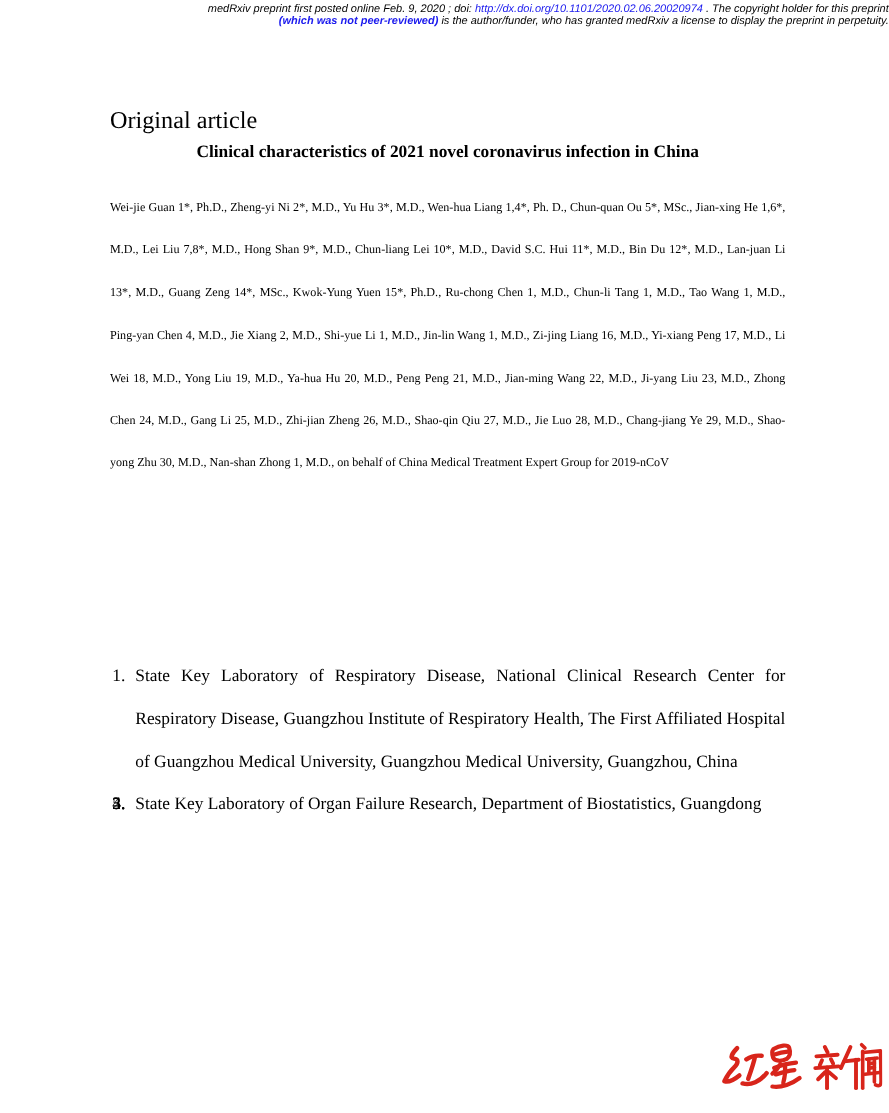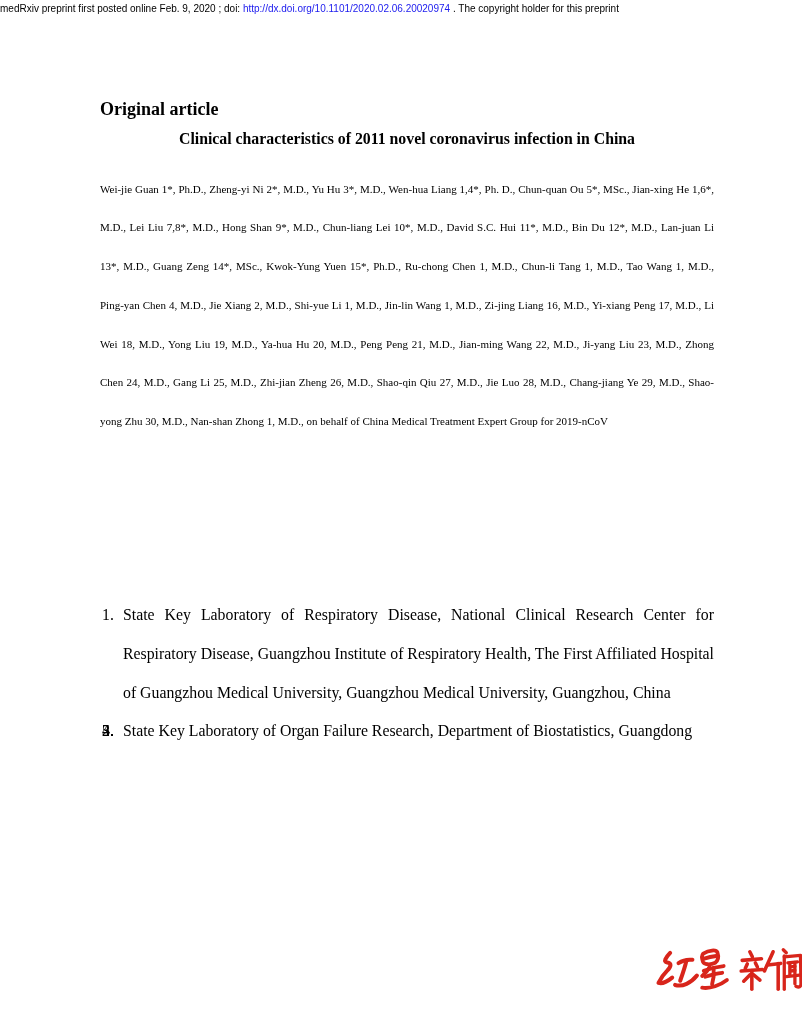--- a/index.html
+++ b/index.html
@@ -15,45 +15,46 @@
     color: #000000;
     font-family: "Liberation Serif", serif;
   }
 
   
   .banner {
     position: absolute;
     top: 3px;
     left: 0;
     right: 0;
-    text-align: left;
+    text-align: right;
     font-family: "Liberation Sans", sans-serif;
     font-size: 10px;
     line-height: 11px;
     color: #000000;
     white-space: nowrap;
+    font-style: italic;
   }
   .banner a, .banner .blue {
     color: #1b1aee;
     text-decoration: none;
     cursor: pointer;
   }
   .banner .blue-bold {
     color: #1b1aee;
     font-weight: bold;
   }
 
   
   .section-label {
     position: absolute;
     top: 98px;
     left: 100px;
     width: 614px;
-    font-size: 18px;
-    font-weight: bold;
+    font-size: 22px;
+    font-weight: normal;
     line-height: 22px;
   }
   .paper-title {
     position: absolute;
     top: 129px;
     left: 100px;
     width: 614px;
     text-align: center;
     font-size: 15.8px;
     font-weight: bold;
@@ -106,24 +107,25 @@
     overflow: hidden;
     clip: rect(0 0 0 0);
     white-space: nowrap;
   }
 </style>
 </head>
 <body>
 
 <div class="banner">
   <div><span>medRxiv preprint first posted online Feb. 9, 2020 ; doi: </span><a>http://dx.doi.org/10.1101/2020.02.06.20020974</a><span> . The copyright holder for this preprint</span></div>
+  <div><span class="blue-bold">(which was not peer-reviewed)</span><span> is the author/funder, who has granted medRxiv a license to display the preprint in perpetuity.</span></div>
 </div>
 
 <div class="section-label">Original article</div>
-<div class="paper-title">Clinical characteristics of 2011 novel coronavirus infection in China</div>
+<div class="paper-title">Clinical characteristics of 2021 novel coronavirus infection in China</div>
 
 <p class="authors">Wei-jie Guan 1*, Ph.D., Zheng-yi Ni 2*, M.D., Yu Hu 3*, M.D., Wen-hua Liang 1,4*, Ph. D., Chun-quan Ou 5*, MSc., Jian-xing He 1,6*, M.D., Lei Liu 7,8*, M.D., Hong Shan 9*, M.D., Chun-liang Lei 10*, M.D., David S.C. Hui 11*, M.D., Bin Du 12*, M.D., Lan-juan Li 13*, M.D., Guang Zeng 14*, MSc., Kwok-Yung Yuen 15*, Ph.D., Ru-chong Chen 1, M.D., Chun-li Tang 1, M.D., Tao Wang 1, M.D., Ping-yan Chen 4, M.D., Jie Xiang 2, M.D., Shi-yue Li 1, M.D., Jin-lin Wang 1, M.D., Zi-jing Liang 16, M.D., Yi-xiang Peng 17, M.D., Li Wei 18, M.D., Yong Liu 19, M.D., Ya-hua Hu 20, M.D., Peng Peng 21, M.D., Jian-ming Wang 22, M.D., Ji-yang Liu 23, M.D., Zhong Chen 24, M.D., Gang Li 25, M.D., Zhi-jian Zheng 26, M.D., Shao-qin Qiu 27, M.D., Jie Luo 28, M.D., Chang-jiang Ye 29, M.D., Shao-yong Zhu 30, M.D., Nan-shan Zhong 1, M.D., on behalf of China Medical Treatment Expert Group for 2019-nCoV</p>
 
 <ol class="affiliations">
   <li><span class="num">1.</span><span>State Key Laboratory of Respiratory Disease, National Clinical Research Center for Respiratory Disease, Guangzhou Institute of Respiratory Health, The First Affiliated Hospital of Guangzhou Medical University, Guangzhou Medical University, Guangzhou, China</span></li>
   <li><span class="num">2.</span></li>
   <li><span class="num">3.</span></li>
   <li><span class="num">4.</span></li>
   <li><span class="num">5.</span><span>State Key Laboratory of Organ Failure Research, Department of Biostatistics, Guangdong</span></li>
 </ol>

